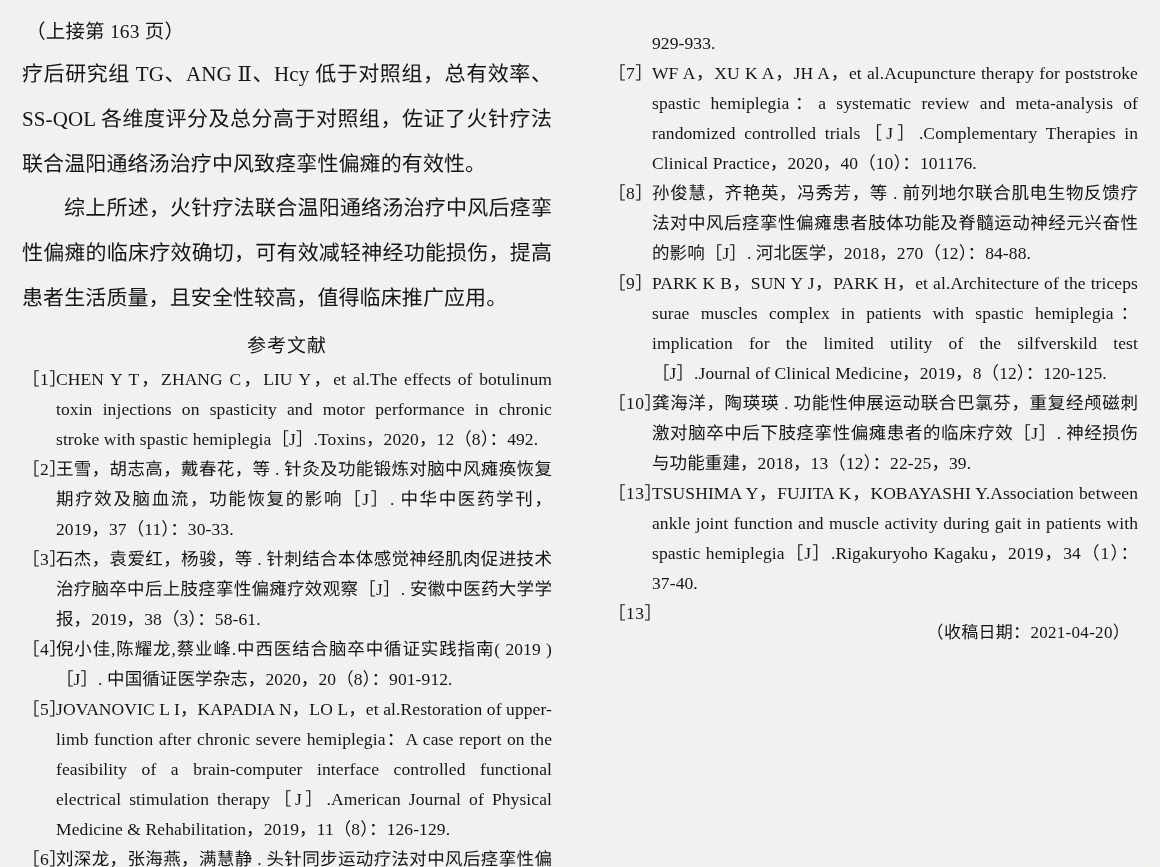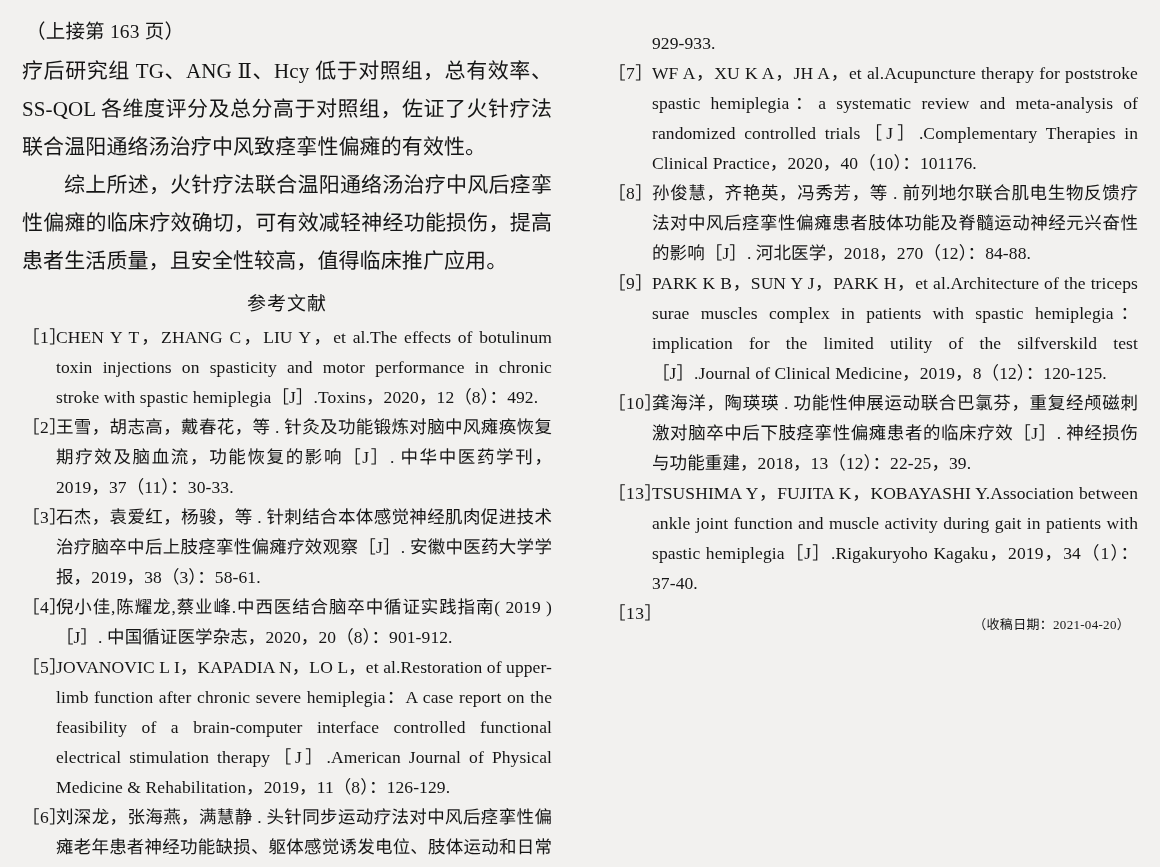--- a/index.html
+++ b/index.html
@@ -45,27 +45,27 @@
   .cont-note {
     font-size: 19.5px;
     line-height: 36px;
     letter-spacing: 0.2px;
     margin: 0 0 2px 0;
     padding-left: 4px;
   }
 
   .body-para {
     font-size: 21px;
-    line-height: 38px;
+    line-height: 45px;
     text-align: justify;
     text-justify: inter-ideograph;
     margin: 0;
     letter-spacing: 0.1px;
   }
-  .body-para.indent { text-indent: 2em; }
+  .body-para.indent { text-indent: 2em; font-family: Liberation Mono, monospace; }
 
   
   .sec-heading {
     text-align: center;
     font-weight: normal;
     font-size: 19px;
     line-height: 34px;
     margin: 6px 0 2px 0;
     letter-spacing: 1px;
     font-family: "DejaVu Sans", "Liberation Sans", sans-serif;
@@ -105,23 +105,23 @@
     font-size: 17.5px;
     line-height: 30px;
     margin: 0;
     padding-left: 44px;
     letter-spacing: 0.1px;
   }
 
   
   .received-date {
     text-align: right;
-    font-size: 13px;
+    font-size: 17px;
     line-height: 30px;
-    margin-top: 12px;
+    margin-top: 20px;
     padding-right: 8px;
     letter-spacing: 0.3px;
   }
 </style>
 </head>
 <body>
 
 <div class="page">
   <div class="columns">
 

